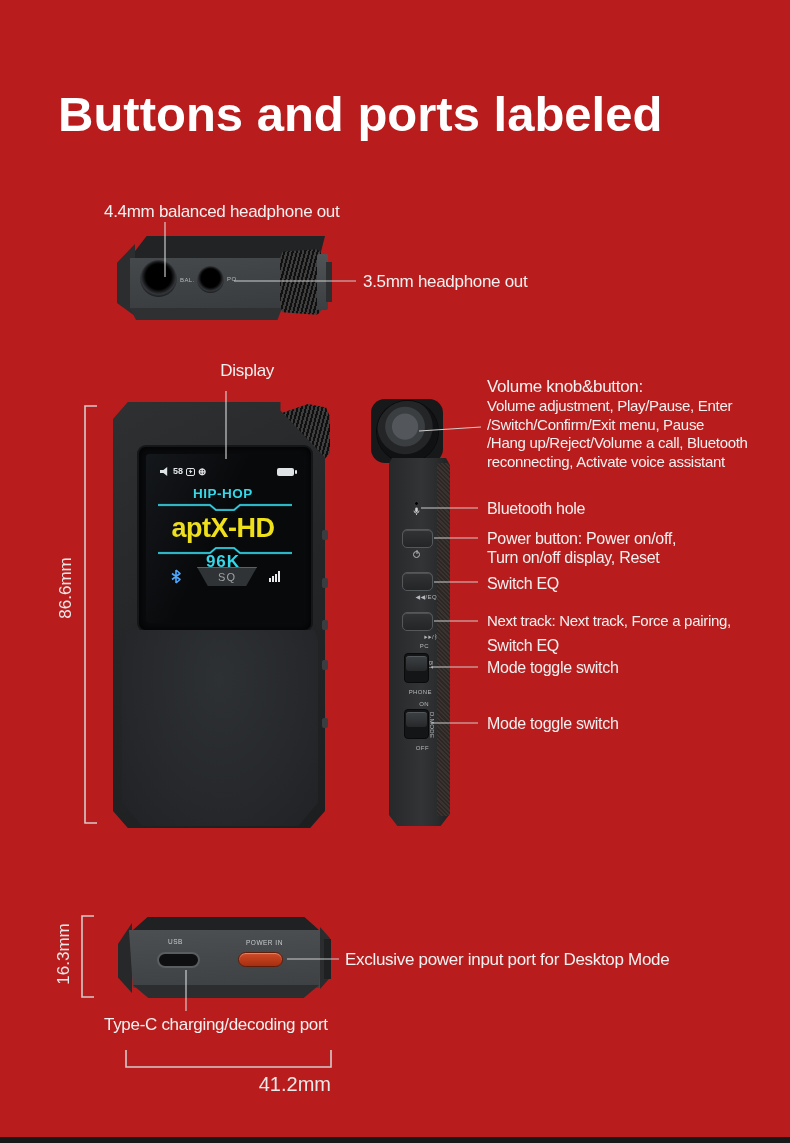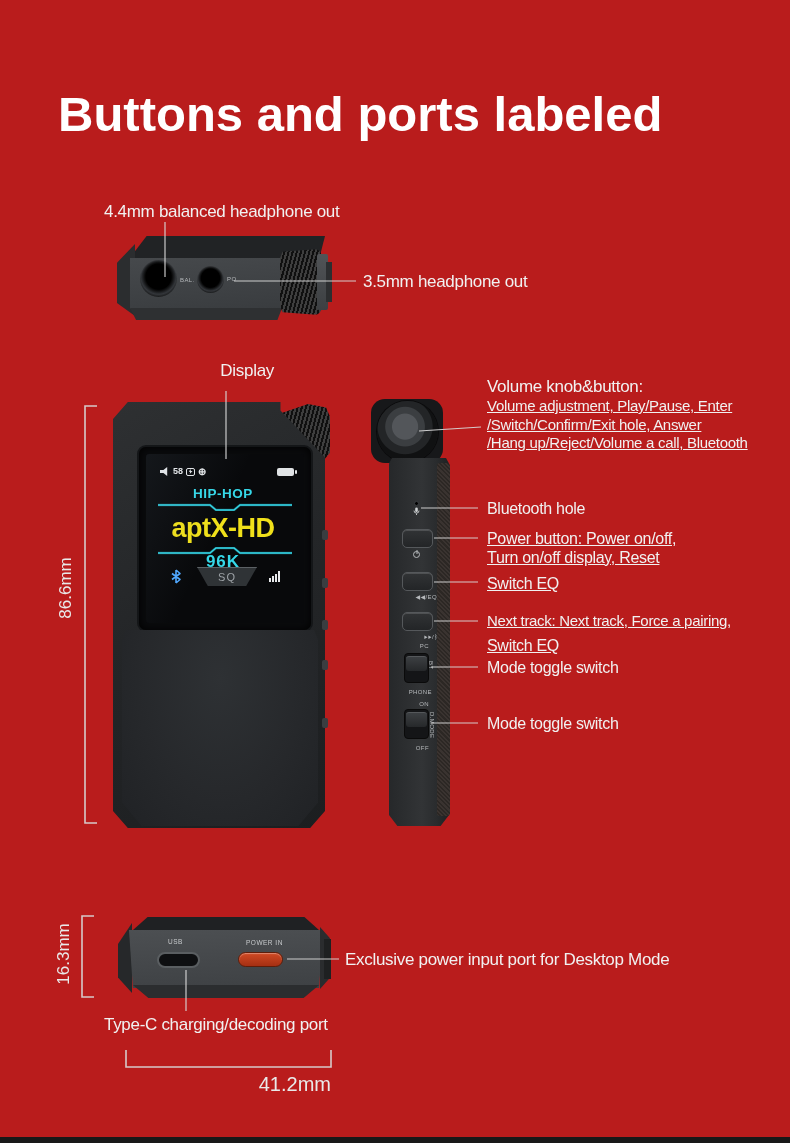--- a/index.html
+++ b/index.html
@@ -2,21 +2,21 @@
 <html><head>
 <meta charset="utf-8">
 <style>
   html,body{margin:0;padding:0;background:#020202;}
   .scene{position:relative;width:790px;height:1143px;background:#b91c1c;
          font-family:"Liberation Sans",sans-serif;overflow:hidden;}
   .title{position:absolute;left:58px;top:86px;color:#ffffff;font-size:49px;
          font-weight:700;letter-spacing:0px;white-space:nowrap;}
   .lbl{position:absolute;color:#f1f1f1;font-size:17px;letter-spacing:-0.3px;white-space:nowrap;}
   .desc{position:absolute;color:#f1f1f1;font-size:15px;line-height:18.5px;
-        letter-spacing:-0.3px;white-space:nowrap;text-decoration:underline;}
+        letter-spacing:-0.3px;white-space:nowrap;}
   .dim{position:absolute;color:#e9e9e9;white-space:nowrap;}
   .rot{transform:rotate(-90deg);}
   .tiny{position:absolute;color:#b6b9bc;font-size:6px;letter-spacing:.4px;white-space:nowrap;}
   .tinyrot{transform:rotate(90deg);transform-origin:left top;}
   .ctr{text-align:right;}
 
   
   .topdev{position:absolute;left:117px;top:236px;width:214px;height:86px;}
   .td-top{position:absolute;left:12px;top:0;width:196px;height:23px;background:#212325;
           clip-path:polygon(0 100%,9% 0,100% 0,97% 100%);}
@@ -222,22 +222,23 @@
   <div class="tiny ctr" style="left:404px;top:701px;width:25px;">ON</div>
   <div class="tswitch" style="top:709px;">
     <div class="tknob"></div>
   </div>
   <div class="tiny tinyrot" style="left:435px;top:712px;">D.MODE</div>
   <div class="tiny ctr" style="left:404px;top:745px;width:25px;">OFF</div>
 
   <div class="lbl" style="left:487px;top:377px;">Volume knob&amp;button:</div>
   <div class="desc" style="left:487px;top:397px;">
     <div>Volume adjustment, Play/Pause, Enter</div>
-    <div>/Switch/Confirm/Exit hole, Answer</div>
+    <div>/Switch/Confirm/Exit menu, Pause</div>
     <div>/Hang up/Reject/Volume a call, Bluetooth</div>
+    <div>reconnecting, Activate voice assistant</div>
   </div>
   <div class="lbl" style="left:487px;top:500px;font-size:16px;">Bluetooth hole</div>
   <div class="desc" style="left:487px;top:529px;font-size:16px;line-height:19px;">
     <div>Power button: Power on/off,</div>
     <div>Turn on/off display, Reset</div>
   </div>
   <div class="desc" style="left:487px;top:574px;font-size:16px;line-height:19px;">
     <div>Switch EQ</div>
   </div>
   <div class="desc" style="left:487px;top:612px;font-size:15px;">Next track: Next track, Force a pairing,</div>

